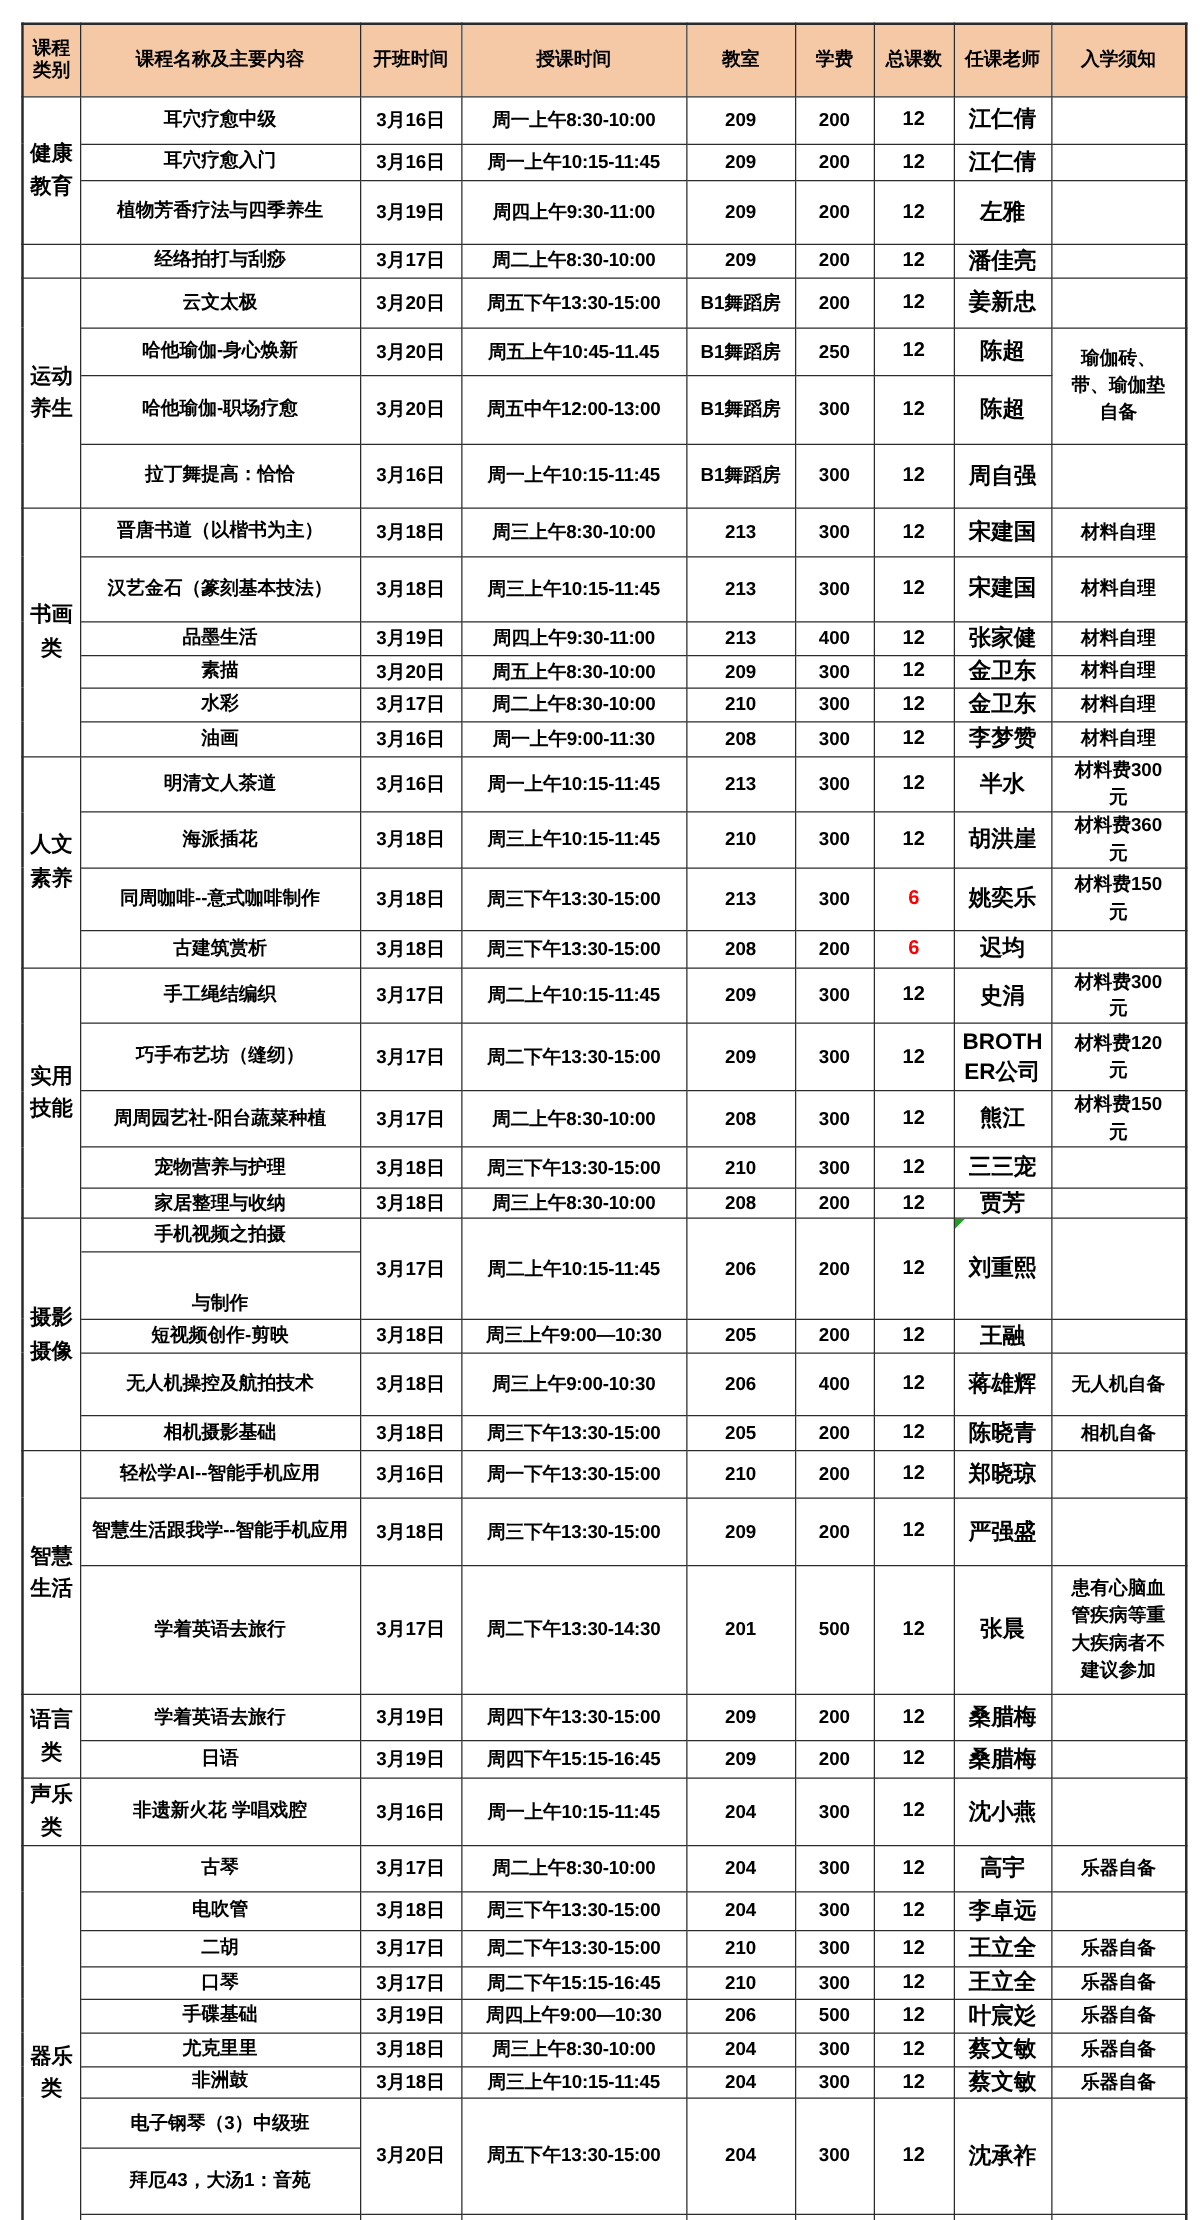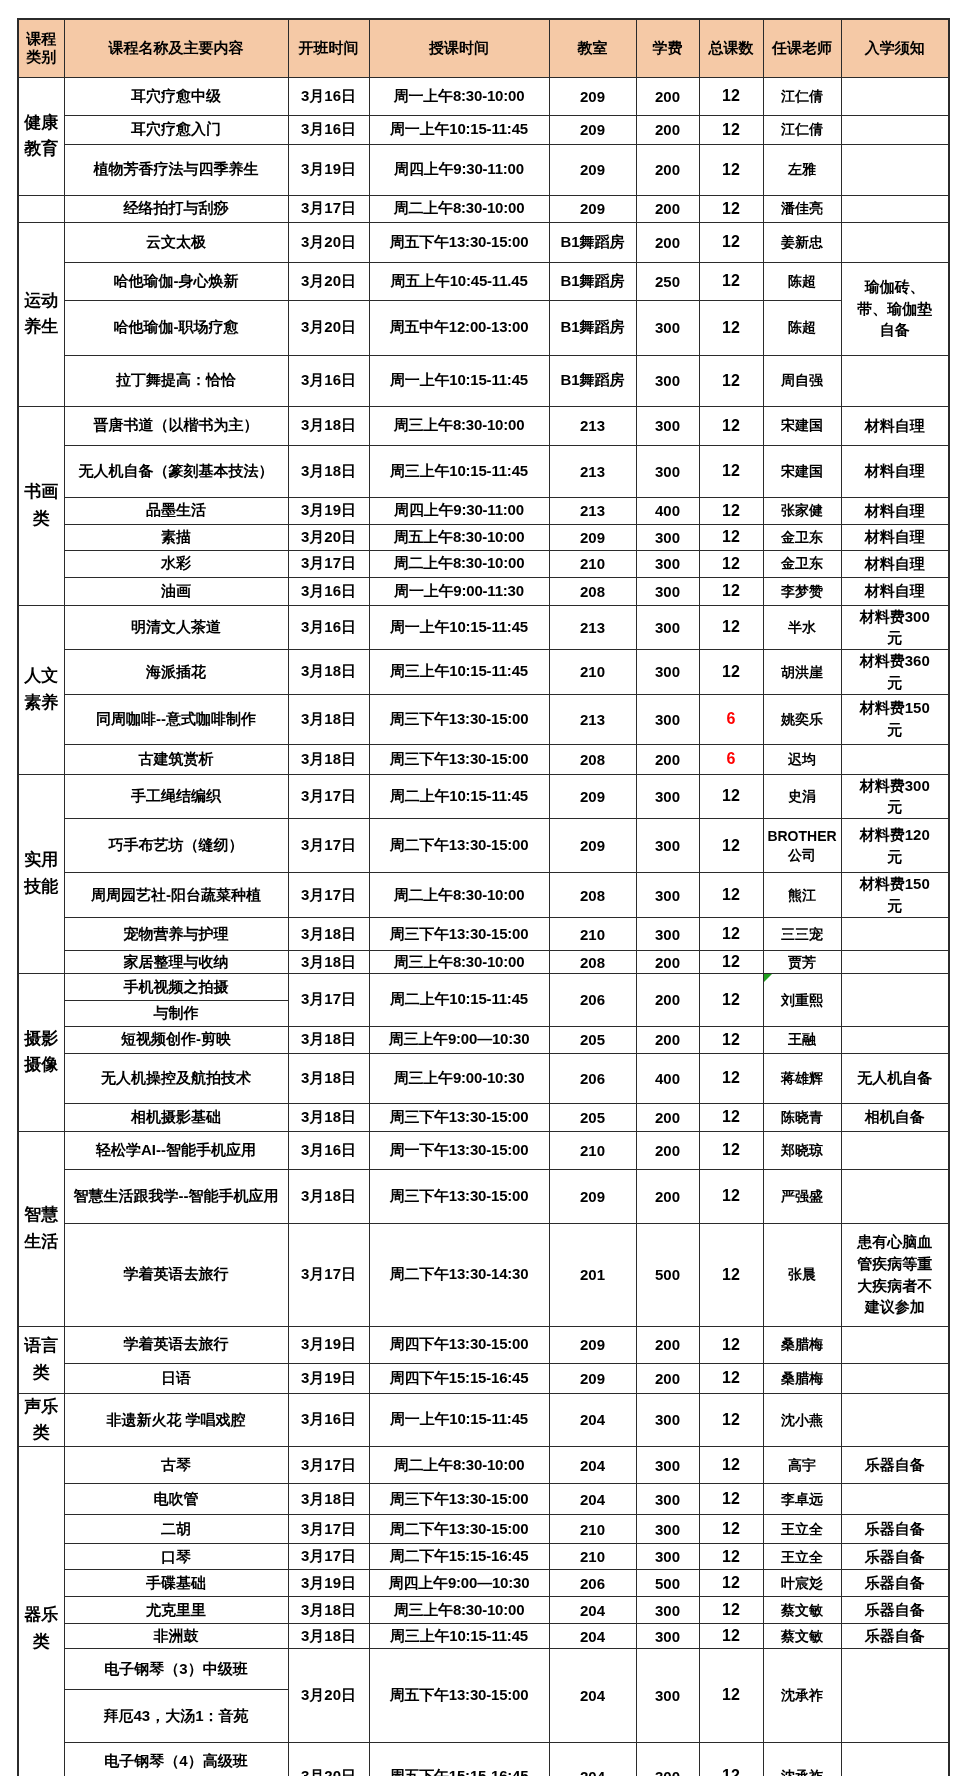--- a/index.html
+++ b/index.html
@@ -28,21 +28,21 @@
     white-space:pre-line;
   }
   td.cat{font-size:17px;white-space:pre-line;line-height:1.55;}
   td.name{font-size:15px;line-height:1.35;padding:0 4px;}
   td.date{font-size:15px;}
   td.time{font-size:15px;letter-spacing:-0.2px;}
   td.room{font-size:15px;}
   td.fee{font-size:15px;}
   td.num{font-size:16px;}
   td.num.red{color:var(--red);}
-  td.teacher{font-size:14px;position:relative;word-break:break-all;line-height:1.3;padding:0 2px;}
+  td.teacher{font-size:18px;position:relative;word-break:break-all;line-height:1.3;padding:0 2px;}
   td.note{font-size:15px;line-height:1.45;padding:0 12px;}
   td.split{padding:0;}
   td.split .half{display:flex;align-items:center;justify-content:center;font-size:15px;line-height:1.3;}
   td.split .half.first{border-bottom:1.5px solid var(--border);}
   .marker{position:absolute;top:0;left:0;width:0;height:0;
     border-top:8px solid var(--green);border-right:8px solid transparent;}
 </style>
 </head>
 <body>
 
@@ -164,21 +164,21 @@
           <td class="name">晋唐书道（以楷书为主）</td>
           <td class="date">3月18日</td>
           <td class="time">周三上午8:30-10:00</td>
           <td class="room">213</td>
           <td class="fee">300</td>
           <td class="num">12</td>
           <td class="teacher">宋建国</td>
           <td class="note" rowspan="1">材料自理</td>
         </tr>
         <tr style="height: 52px;">
-          <td class="name">无人机自备（篆刻基本技法）</td>
+          <td class="name">汉艺金石（篆刻基本技法）</td>
           <td class="date">3月18日</td>
           <td class="time">周三上午10:15-11:45</td>
           <td class="room">213</td>
           <td class="fee">300</td>
           <td class="num">12</td>
           <td class="teacher">宋建国</td>
           <td class="note" rowspan="1">材料自理</td>
         </tr>
         <tr style="height: 27px;">
           <td class="name">品墨生活</td>
@@ -312,21 +312,21 @@
           <td class="fee">200</td>
           <td class="num">12</td>
           <td class="teacher">贾芳</td>
           <td class="note" rowspan="1"></td>
         </tr>
         <tr style="height: 52px;">
           <td class="cat" rowspan="4">摄影
 摄像</td>
           <td class="name split">
             <div class="half first" style="height: 25.5px;">手机视频之拍摄</div>
-            <div class="half" style="height: 25px;">与制作</div>
+            <div class="half" style="height: 25px; margin-top: 28px;">与制作</div>
           </td>
           <td class="date">3月17日</td>
           <td class="time">周二上午10:15-11:45</td>
           <td class="room">206</td>
           <td class="fee">200</td>
           <td class="num">12</td>
           <td class="teacher">刘重熙<span class="marker"></span></td>
           <td class="note" rowspan="1"></td>
         </tr>
         <tr style="height: 27px;">

